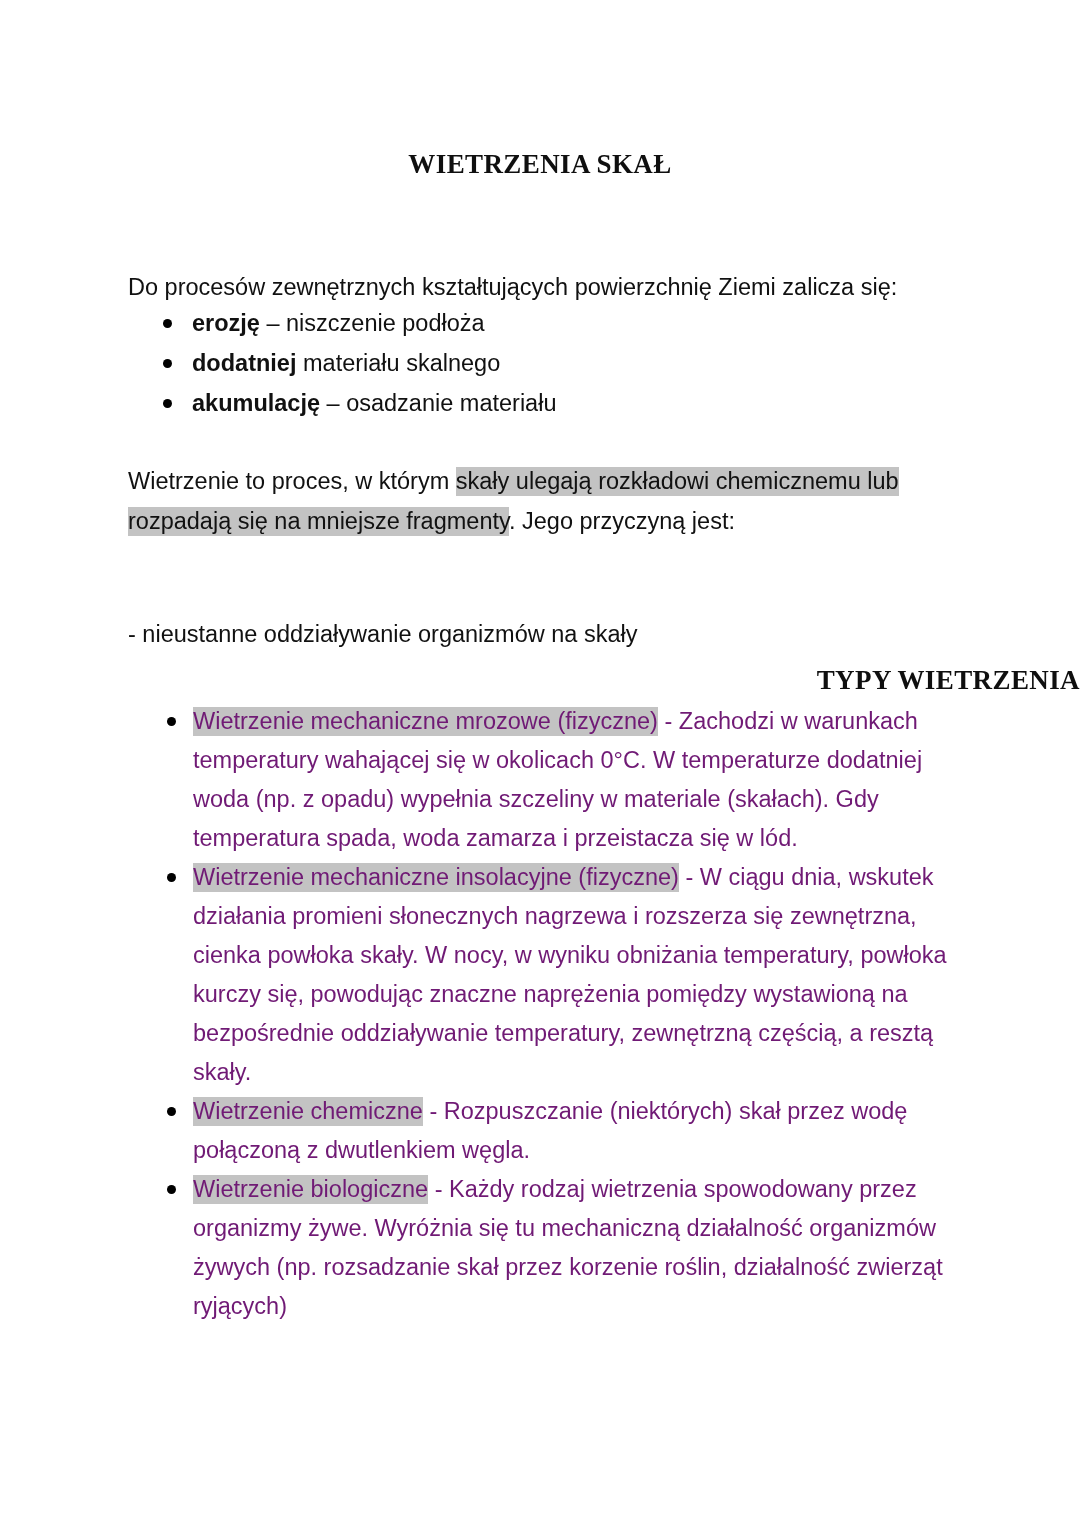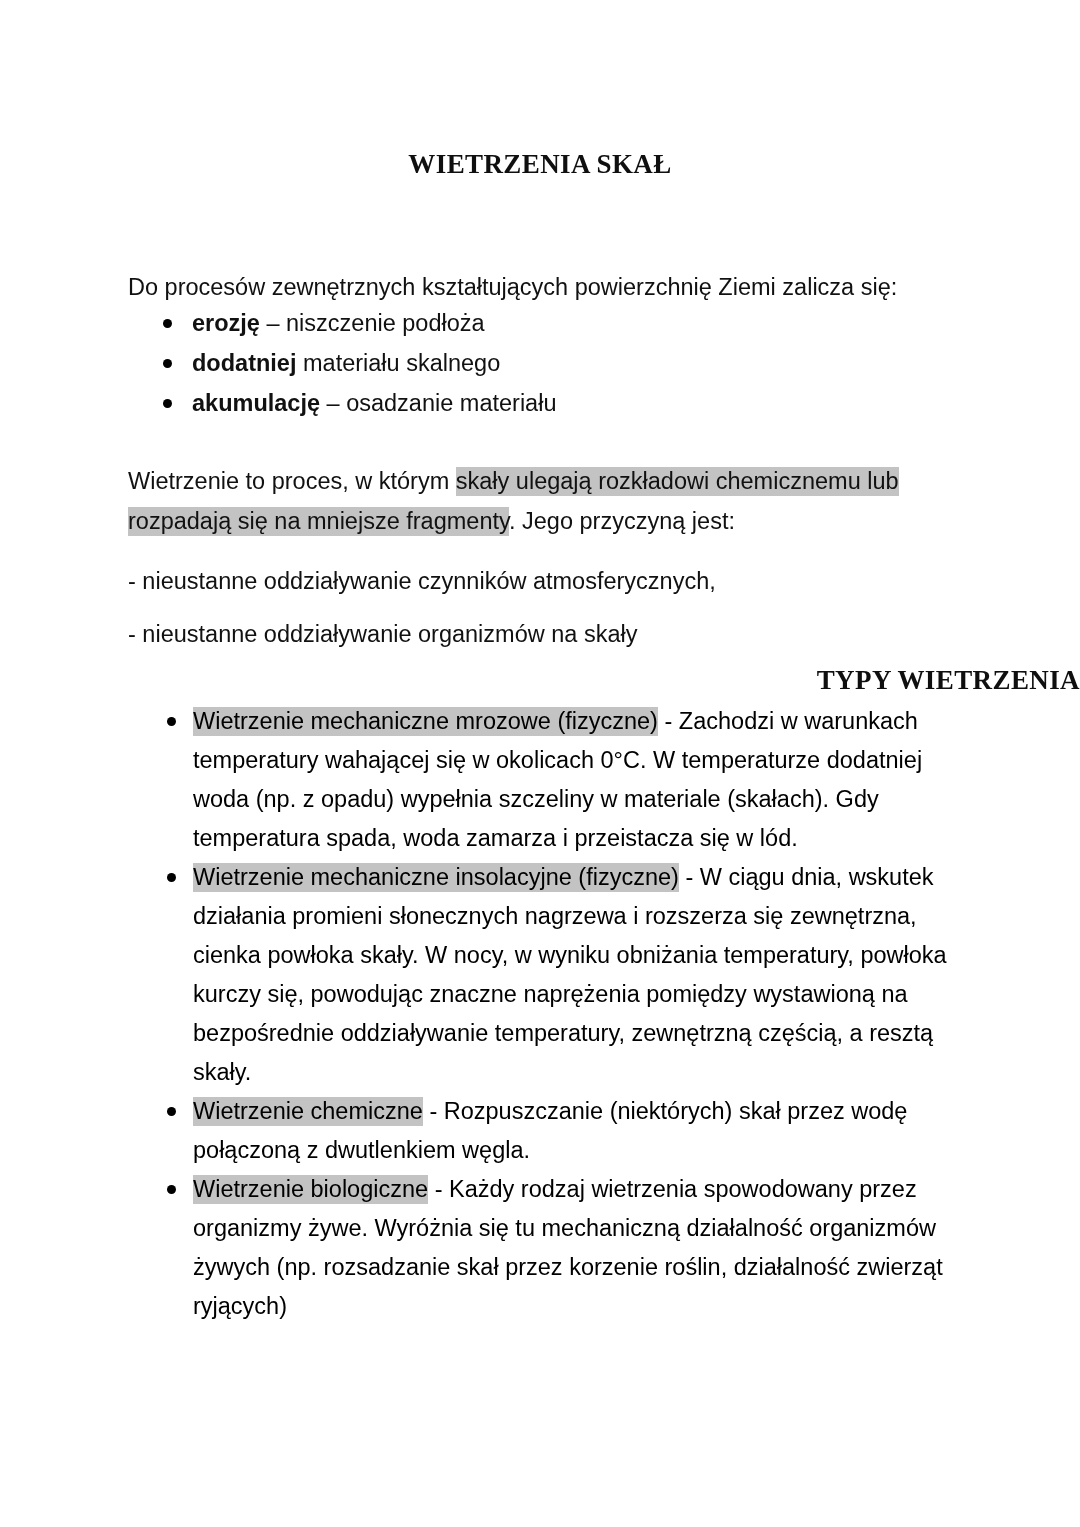--- a/index.html
+++ b/index.html
@@ -106,21 +106,21 @@
     position: absolute;
     left: 167px;
     top: 702px;
     width: 790px;
   }
   .list-types .li {
     position: relative;
     padding-left: 26px;
     font-size: 23.5px;
     line-height: 39px;
-    color: #000000;
+    color: #701a75;
     margin-bottom: 0px;
   }
   .list-types .li .dot {
     position: absolute;
     left: 0;
     top: 15px;
     width: 9px;
     height: 9px;
     background: #000;
     border-radius: 50%;
@@ -142,21 +142,20 @@
     <div class="li">
       <span class="dot"></span><b>dodatniej</b><span> materiału skalnego</span>
     </div>
     <div class="li">
       <span class="dot"></span><b>akumulację</b><span> – osadzanie materiału</span>
     </div>
   </div>
 
   <p class="para" id="para-def"><span>Wietrzenie to proces, w którym </span><span class="hl">skały ulegają rozkładowi chemicznemu lub rozpadają się na mniejsze fragmenty</span><span>. Jego przyczyną jest:</span></p>
 
-  <p class="para" id="para-cause1">- nieustanne oddziaływanie czynników atmosferycznych,</p>
 
   <p class="para" id="para-cause2">- nieustanne oddziaływanie organizmów na skały</p>
 
   <h2 class="section-heading" id="heading-types">TYPY WIETRZENIA</h2>
 
   <div class="list-types">
     <div class="li">
       <span class="dot"></span><span class="hl">Wietrzenie mechaniczne mrozowe (fizyczne)</span><span> - Zachodzi w warunkach temperatury wahającej się w okolicach 0°C. W temperaturze dodatniej woda (np. z opadu) wypełnia szczeliny w materiale (skałach). Gdy temperatura spada, woda zamarza i przeistacza się w lód.</span>
     </div>
     <div class="li">

